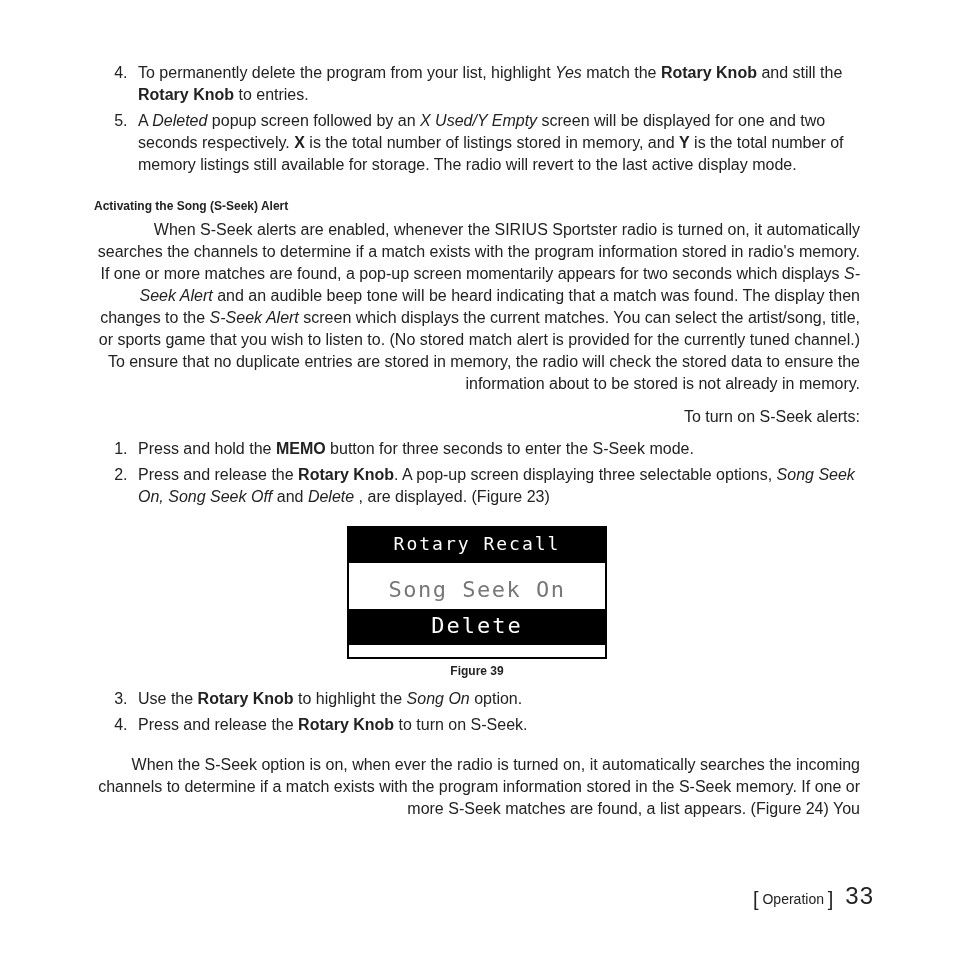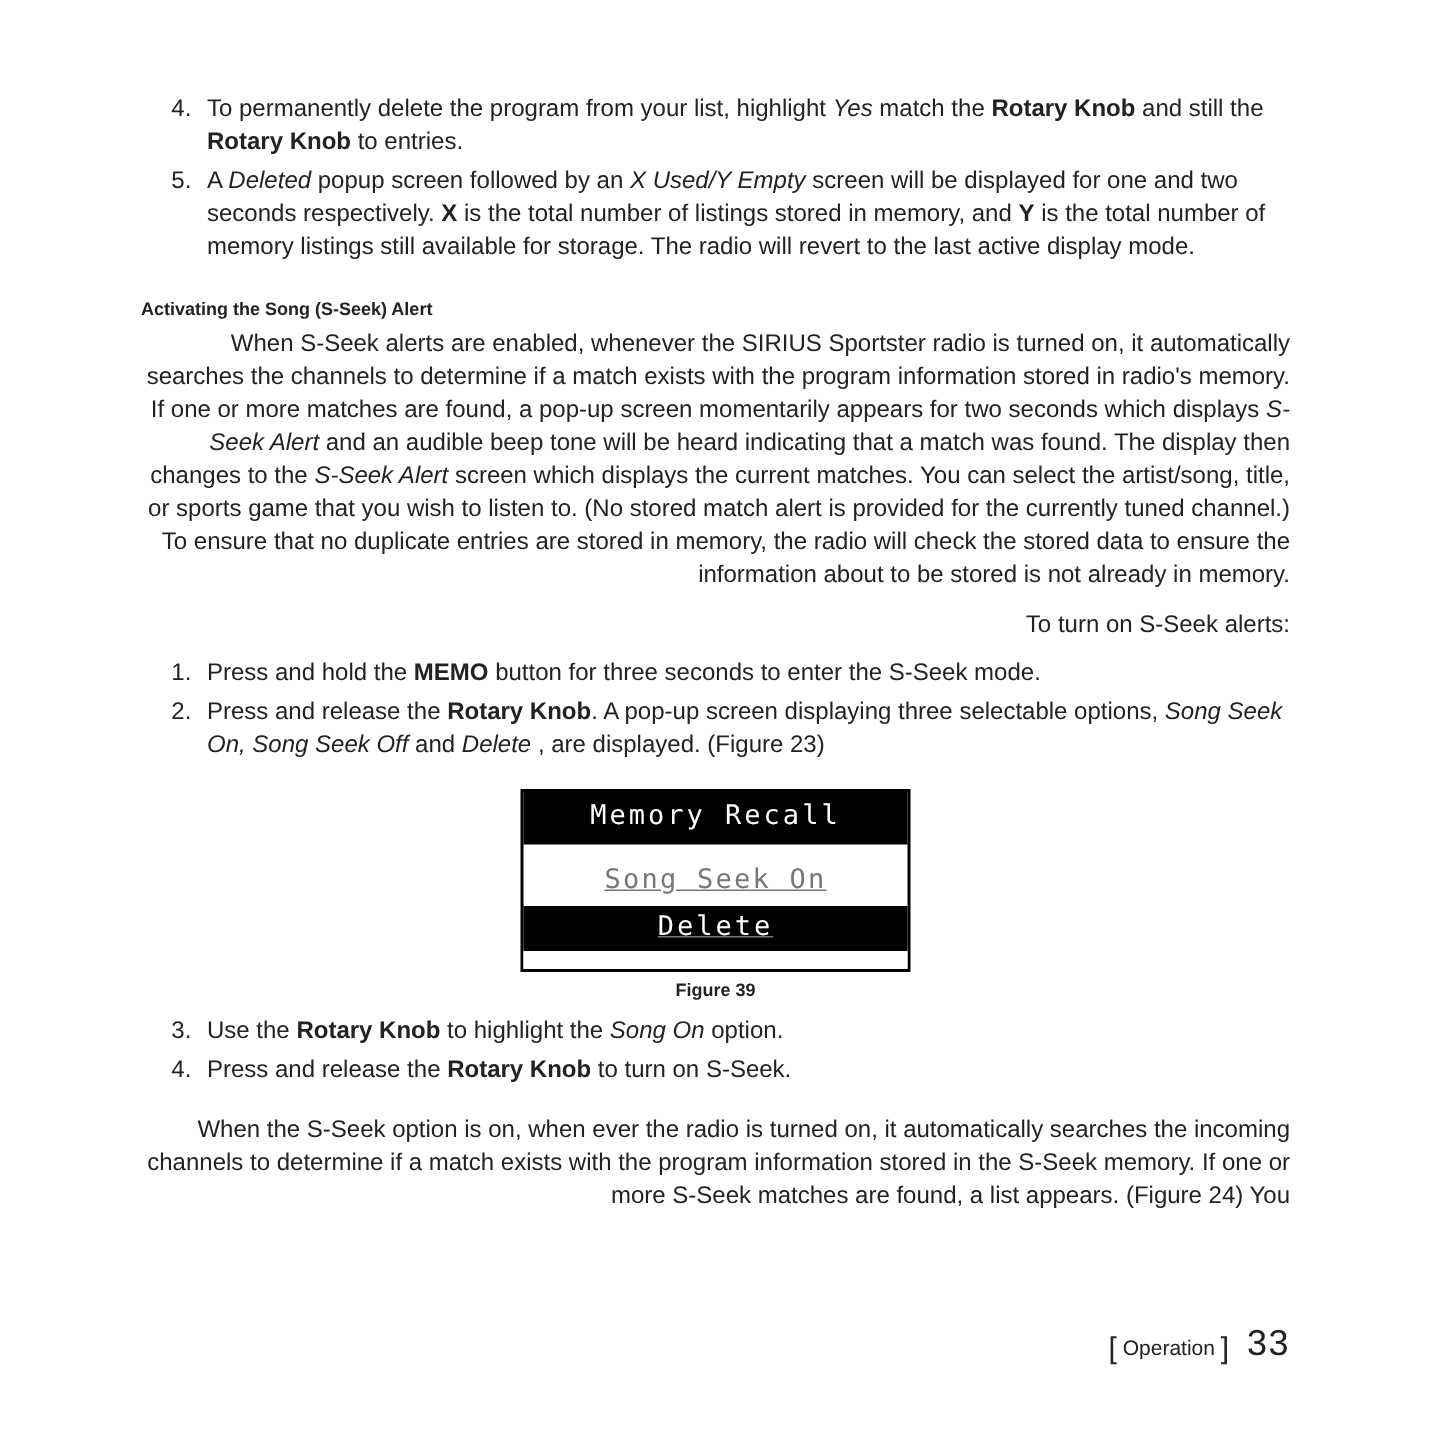--- a/index.html
+++ b/index.html
@@ -48,41 +48,40 @@
     color: #fff;
     letter-spacing: 2px;
     font-size: 18px;
     padding: 4px 0 6px 0;
     font-family: monospace;
   }
   .lcd-body {
     padding: 10px 0 0 0;
     color: #777;
     letter-spacing: 1.5px;
-    font-size: 18px;
-    text-decoration: underline;
+    font-size: 22px;
   }
   .lcd-row { padding: 2px 0; }
   .lcd-sel {
     background: #000;
     color: #fff;
     letter-spacing: 2px;
     padding: 2px 0;
     margin-top: 2px;
   }
   .lcd-foot { height: 14px; background: #fff; border-top: 2px solid #000; }
   .fig-cap {
     font-size: 12px;
     font-weight: 700;
     margin-top: 4px;
   }
   .footer {
     position: absolute;
     bottom: 40px;
-    right: 94px;
+    right: 80px;
     font-size: 14px;
   }
   .footer .bracket { font-size: 20px; vertical-align: -2px; }
   .footer .pg { font-size: 24px; margin-left: 8px; letter-spacing: 1px; }
   .pxfont { font-family: monospace; }
 </style>
 </head>
 <body>
 
 <ol class="instr" start="4">
@@ -106,21 +105,21 @@
   <li>
     <span>Press and hold the </span><span class="bold">MEMO</span><span> button for three seconds to enter the S-Seek mode.</span>
   </li>
   <li>
     <span>Press and release the </span><span class="bold">Rotary Knob</span><span>. A pop-up screen displaying three selectable options, </span><span class="ital">Song Seek On, Song Seek Off</span><span> and </span><span class="ital">Delete</span><span> , are displayed. (Figure 23)</span>
   </li>
 </ol>
 
 <div class="figure-wrap">
   <div class="lcd">
-    <div class="lcd-title pxfont">Memory Recall</div>
+    <div class="lcd-title pxfont">Rotary Recall</div>
     <div class="lcd-body">
       <div class="lcd-row pxfont">Song Seek On</div>
       <div class="lcd-sel pxfont">Delete</div>
     </div>
     <div class="lcd-foot"></div>
   </div>
   <div class="fig-cap">Figure 39</div>
 </div>
 
 <ol class="instr" start="3">

